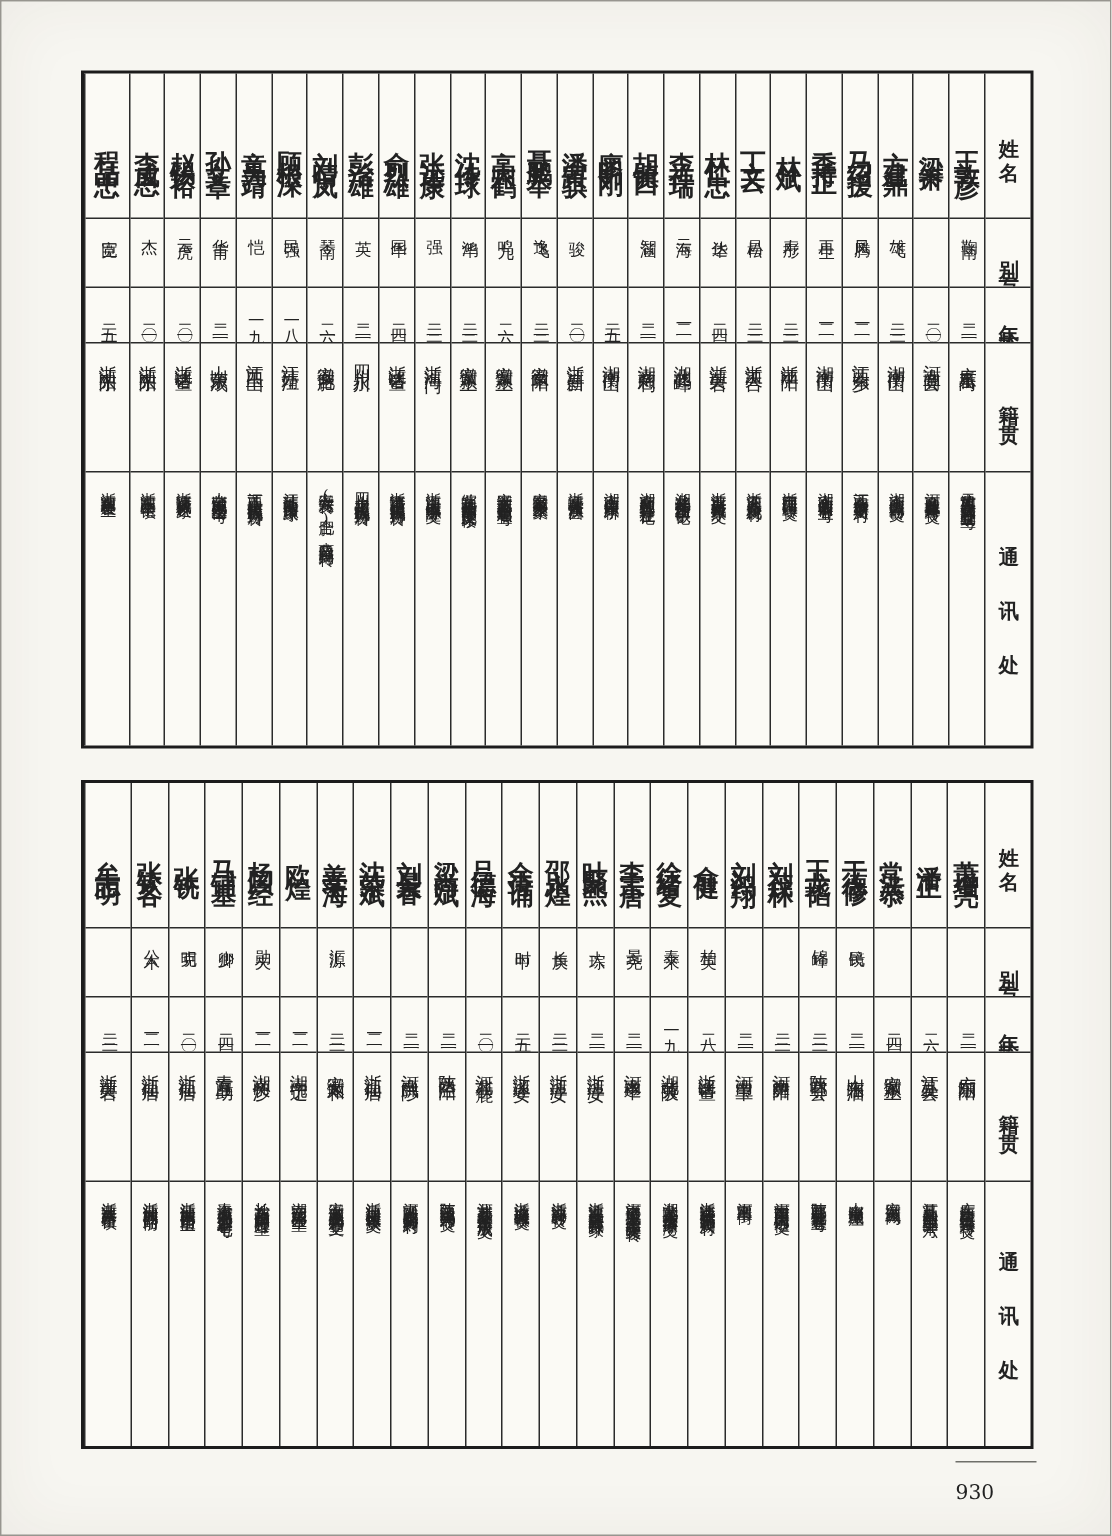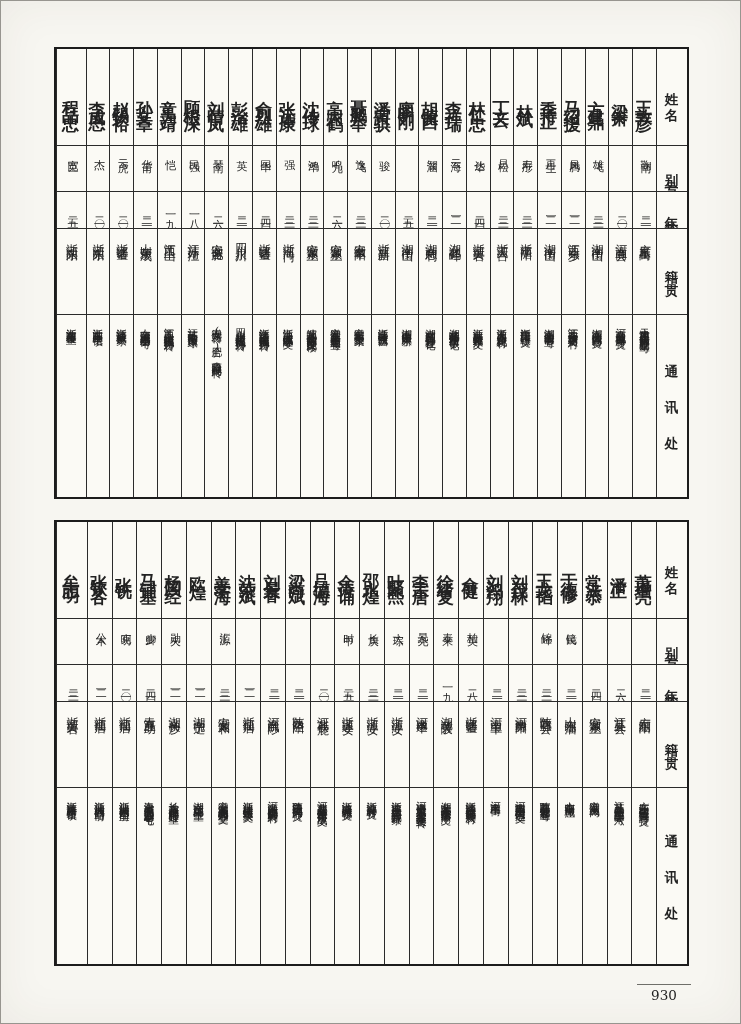--- a/index.html
+++ b/index.html
@@ -41,21 +41,21 @@
   .r-address .vtext{font-size:10.5px;letter-spacing:1px;line-height:1.2;}
   .header-col .cell{align-items:center;justify-content:center;}
   .header-col .vtext{font-size:13.5px;font-weight:600;}
   .h-name .vtext{letter-spacing:16px;}
   .h-alias .vtext{letter-spacing:9px;}
   .h-age .vtext{letter-spacing:5px;}
   .h-origin .vtext{letter-spacing:14px;}
   .h-address .vtext{letter-spacing:36px;}
   .pagenum{
     position:absolute;right:49px;bottom:20px;min-width:54px;box-sizing:border-box;
-    text-align:center;border-top:1px solid #6f6f6a;padding-top:2px;
+    text-align:left;border-top:1px solid #6f6f6a;padding-top:12px;
     font-size:13.5px;color:#222;
   }
 </style>
 </head>
 <body>
 
 <div class="sheet">
 
   <section class="dir-table" id="table-top">
     <div class="header-col">

